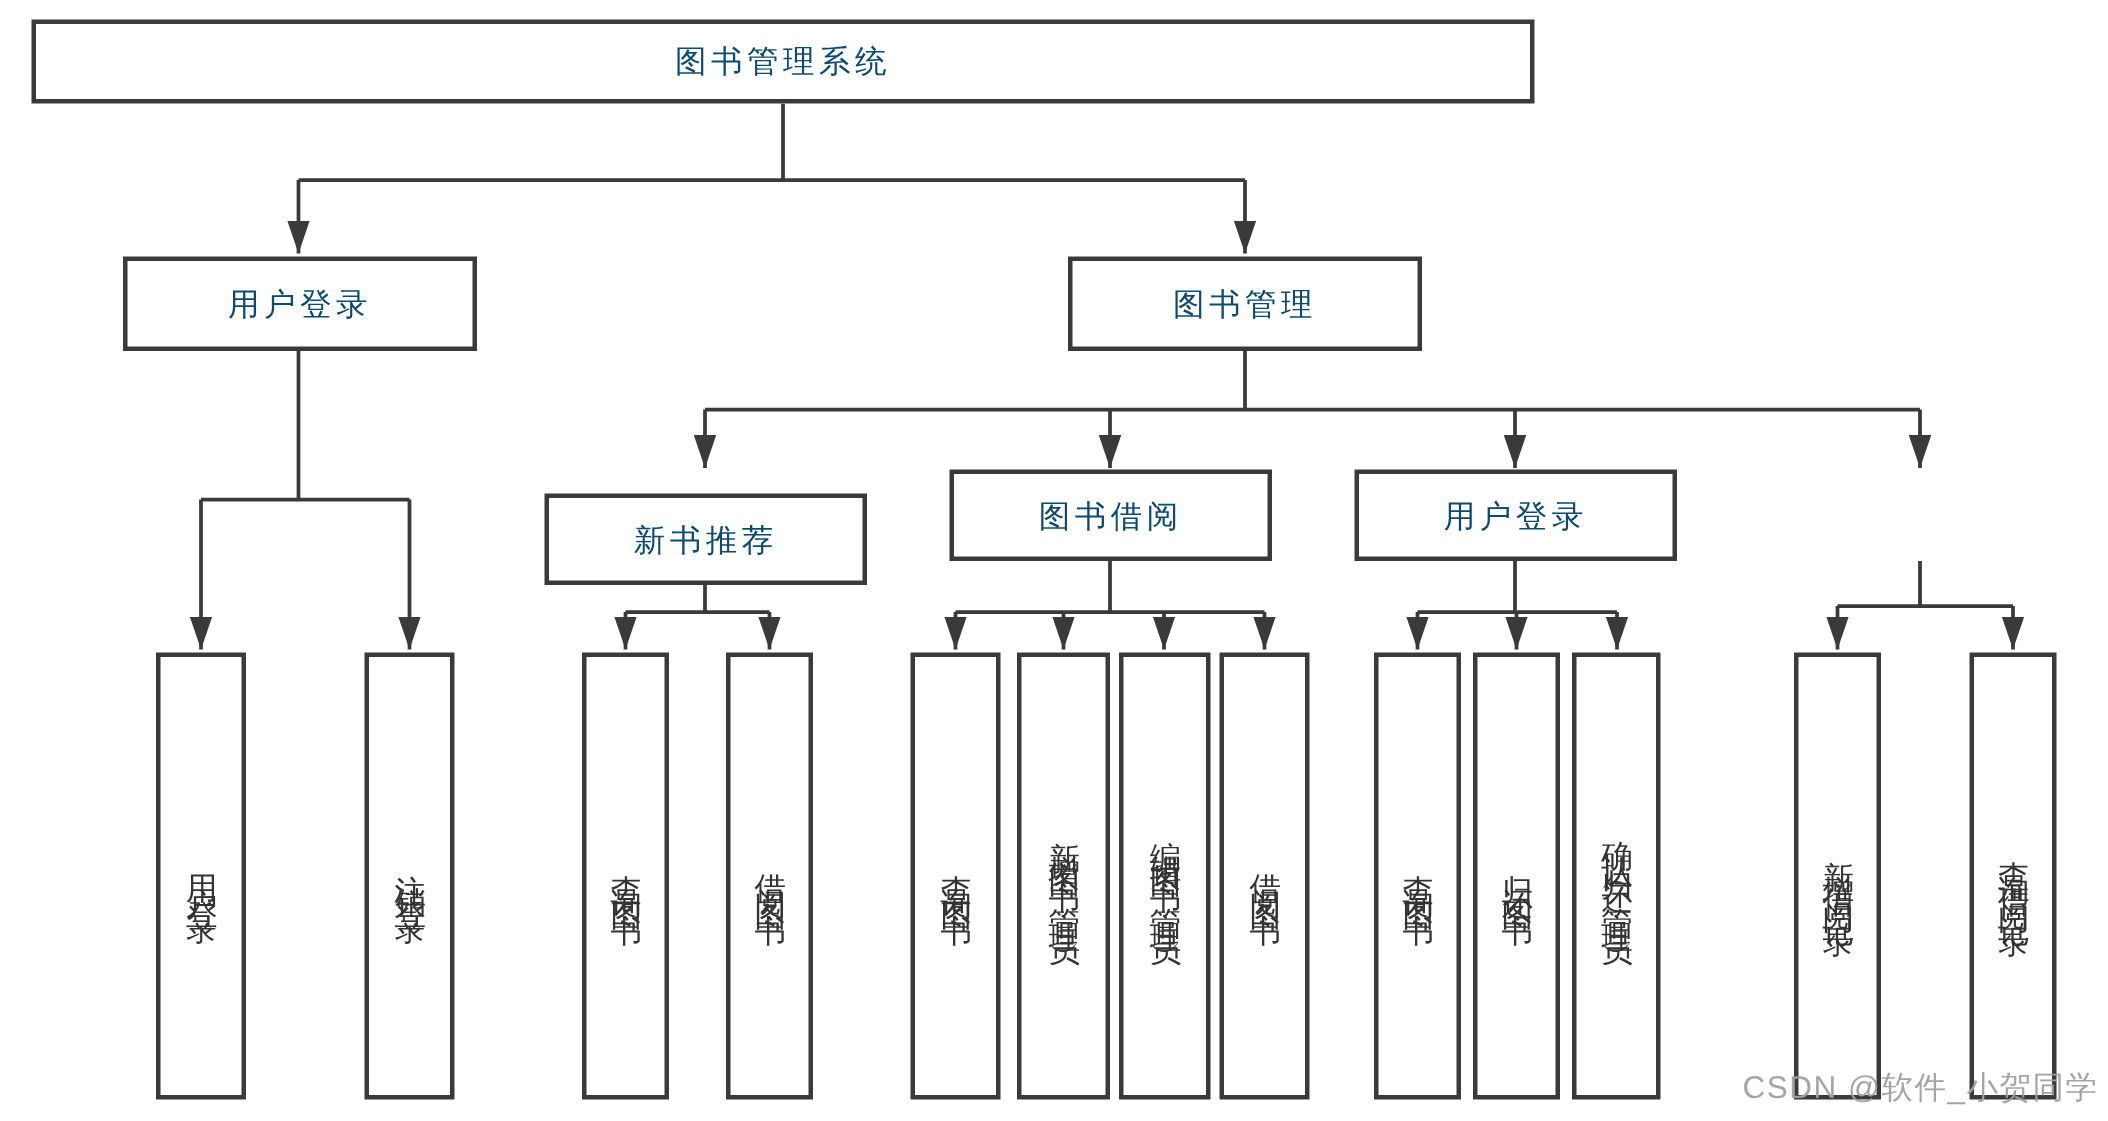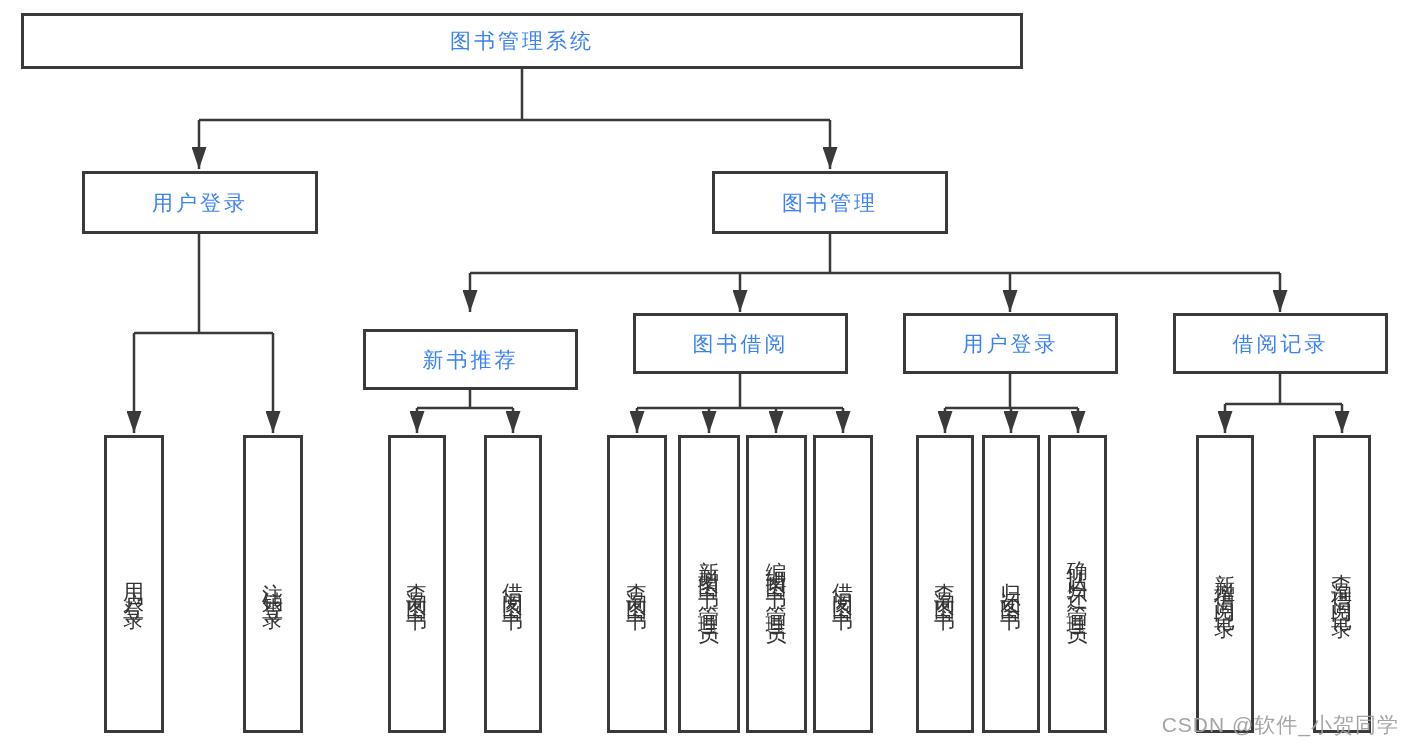--- a/index.html
+++ b/index.html
@@ -22,21 +22,21 @@
     box-sizing: border-box;
     border: 3px solid #3a3a3a;
     background: #ffffff;
     display: flex;
     align-items: center;
     justify-content: center;
   }
   .h-label {
     font-size: 21px;
     letter-spacing: 3px;
-    color: #3b82f6;
+    color: #0c4a6e;
     white-space: nowrap;
   }
   .leaf {
     top: 435px;
     height: 298px;
   }
   .v-label {
     writing-mode: vertical-rl;
     text-orientation: mixed;
     font-size: 21px;
@@ -115,23 +115,20 @@
 
   <div class="box" style="left:363px; top:313px; width:215px; height:61px;margin-top:16px;">
     <span class="h-label">新书推荐</span>
   </div>
   <div class="box" style="left:633px; top:313px; width:215px; height:61px;">
     <span class="h-label">图书借阅</span>
   </div>
   <div class="box" style="left:903px; top:313px; width:215px; height:61px;">
     <span class="h-label">用户登录</span>
   </div>
-  <div class="box" style="left:1173px; top:313px; width:215px; height:61px;">
-    <span class="h-label">借阅记录</span>
-  </div>
 
   <div class="box leaf" style="left:104px; width:60px;">
     <span class="v-label">用户登录</span>
   </div>
   <div class="box leaf" style="left:243px; width:60px;">
     <span class="v-label">注销登录</span>
   </div>
 
   <div class="box leaf" style="left:388px; width:58px;">
     <span class="v-label">查询图书</span>

